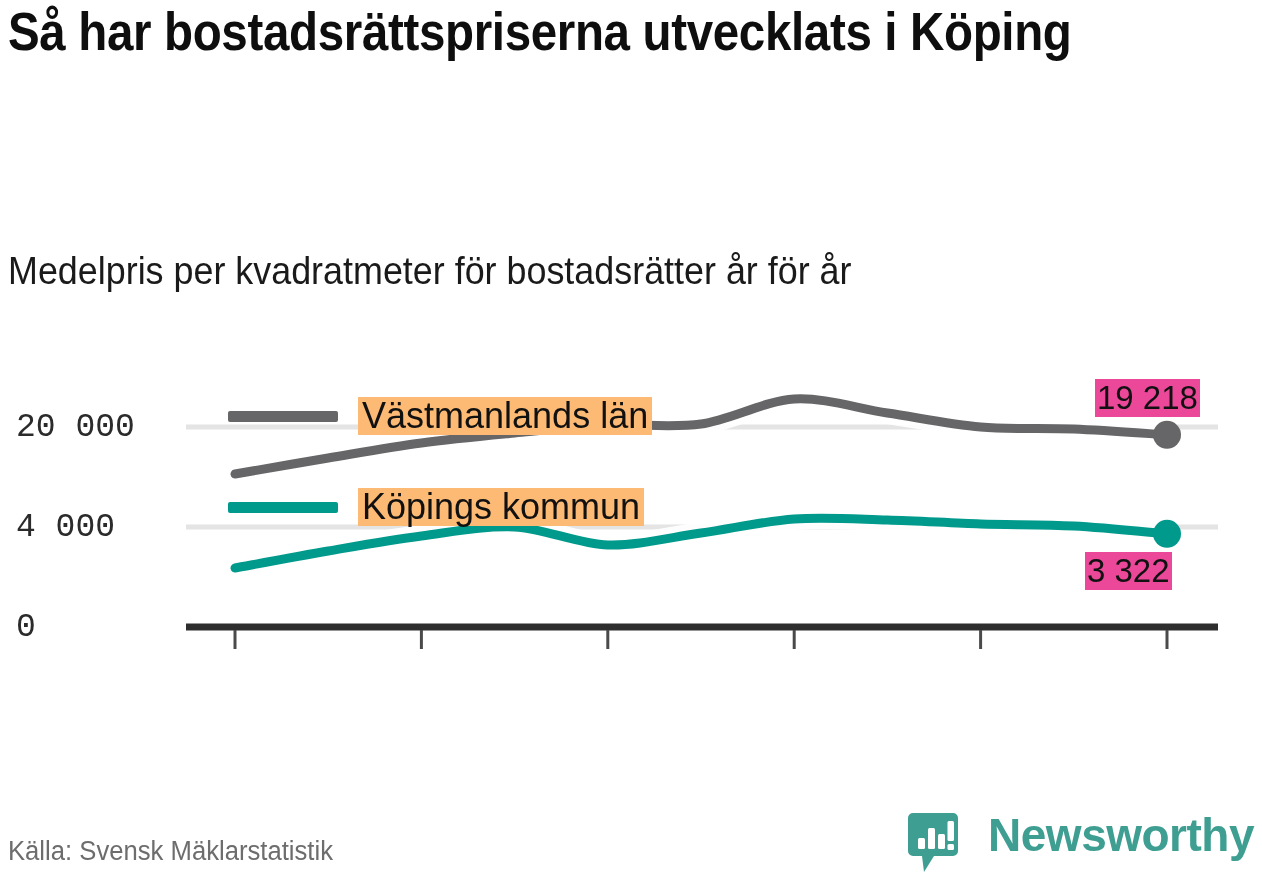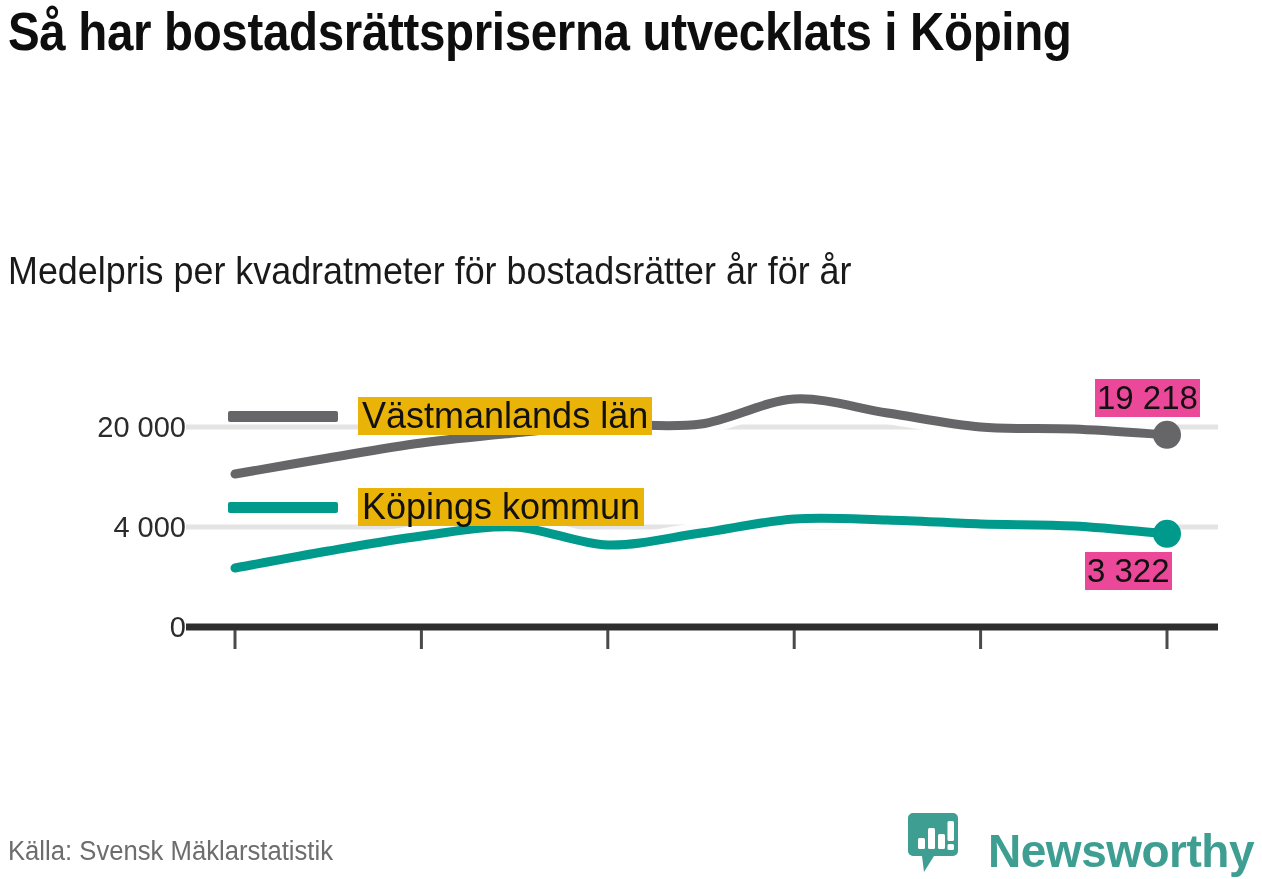--- a/index.html
+++ b/index.html
@@ -59,25 +59,25 @@
     width: 1262px;
     height: 360px;
   }
   .plot-svg { display: block; }
 
   
   .ytick {
     position: absolute;
     right: 0;
     width: 170px;
-    text-align: right;
-    font-size: 29px;
+    font-size: 33px;
     color: #2b2b2b;
     transform: translateY(-50%);
     white-space: nowrap;
+    font-family: Liberation Mono, monospace;
   }
   .y-layer {
     position: absolute;
     left: 0;
     top: 355px;
     width: 186px;
     height: 300px;
     pointer-events: none;
   }
 
@@ -118,21 +118,21 @@
     width: 110px;
     height: 11px;
     border-radius: 2px;
     margin-right: 20px;
     background: #ffffff;
   }
   .legend-label {
     font-size: 36px;
     color: #111111;
     white-space: nowrap;
-    background: #eab308;
+    background: #fdba74;
     padding: 0 4px;
     line-height: 1.05;
   }
   .legend-row.r1 { margin-left: 0; }
   .legend-row.r2 { margin-left: 0; margin-top: 35px; }
 
   
   .val-label {
     position: absolute;
     font-size: 33px;
@@ -152,21 +152,21 @@
     color: #6d6d6d;
     transform: scaleX(0.95);
     transform-origin: left top;
     white-space: nowrap;
   }
   .brand {
     position: absolute;
     right: 8px;
     top: 812px;
     display: flex;
-    align-items: flex-end;
+    align-items: flex-start;
     gap: 29px;
   }
   .brand-mark { display: block; }
   .brand-text {
     font-size: 46px;
     font-weight: 700;
     color: #3f9e92;
     letter-spacing: -0.5px;
     line-height: 1;
   }

